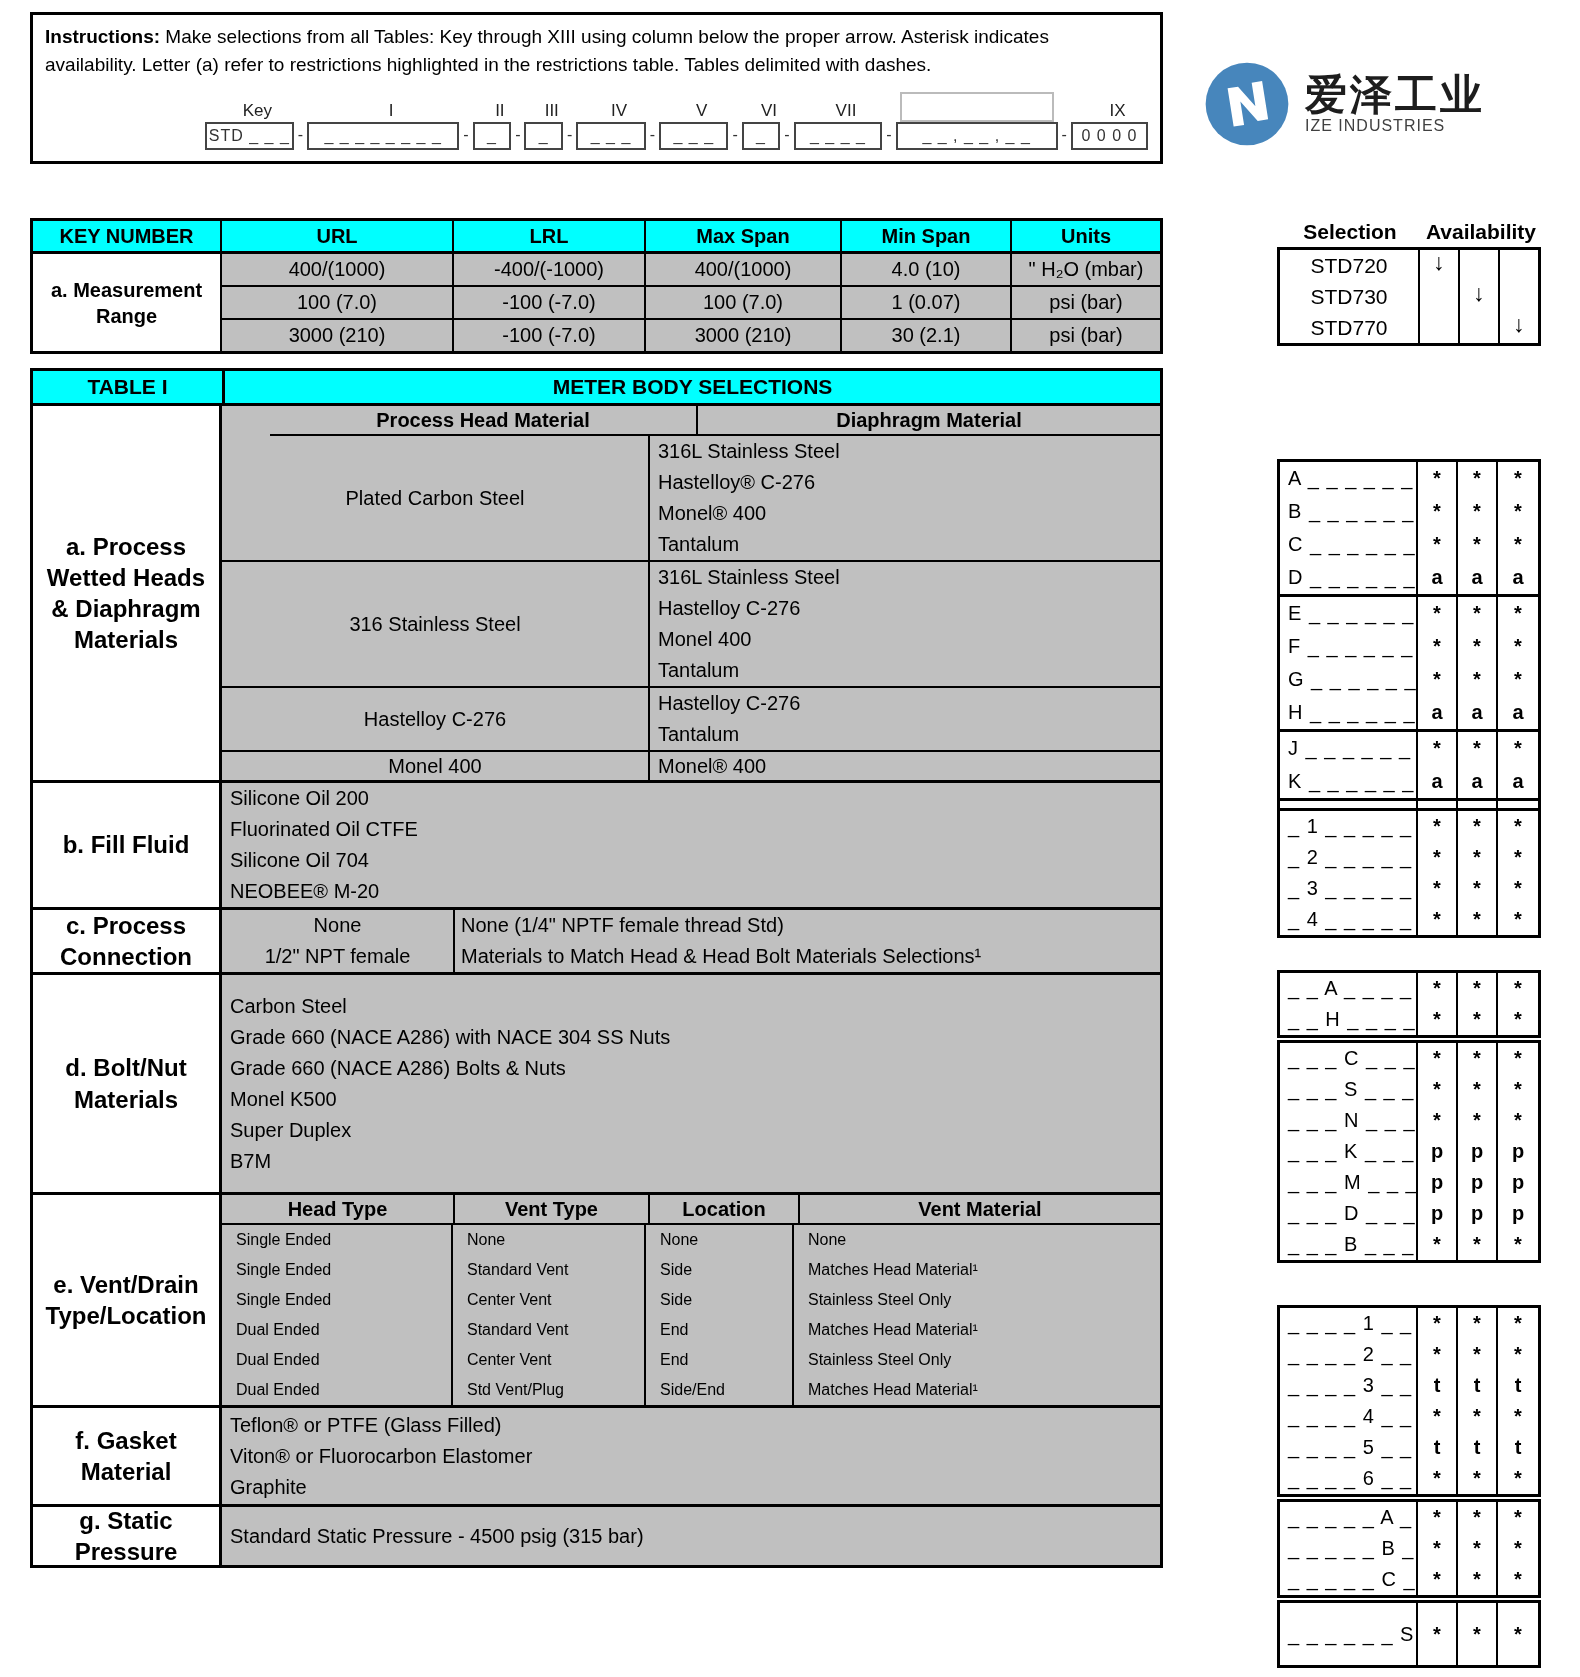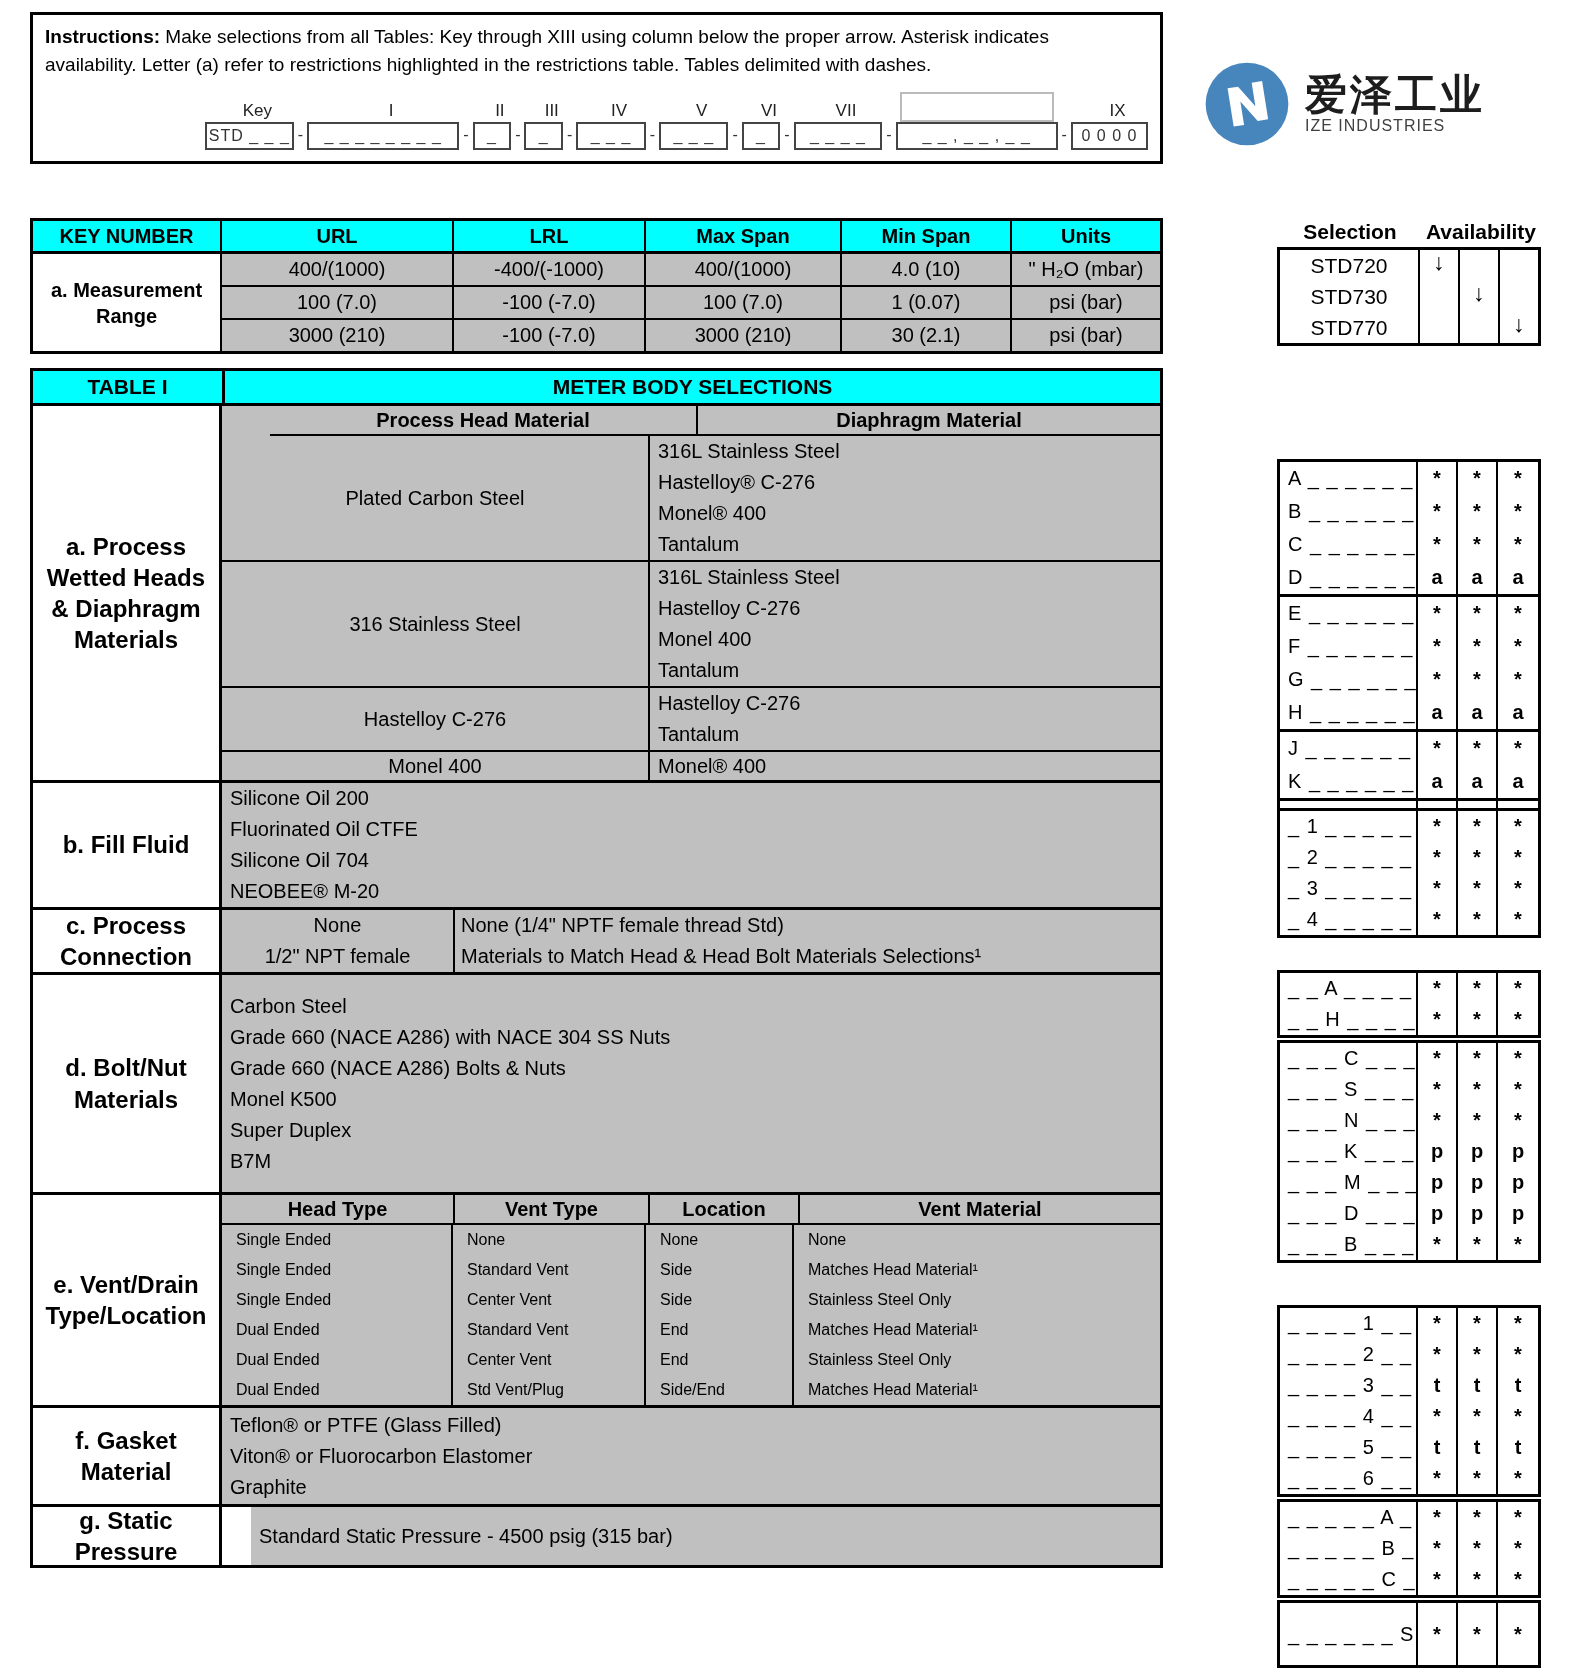--- a/index.html
+++ b/index.html
@@ -344,21 +344,21 @@
 
   <div class="sec" style="height:96px;">
     <div class="labcol">f. Gasket Material</div>
     <div class="seccontent" style="justify-content:center;">
       <div class="itemline">Teflon® or PTFE (Glass Filled)</div>
       <div class="itemline">Viton® or Fluorocarbon Elastomer</div>
       <div class="itemline">Graphite</div>
     </div>
   </div>
 
-  <div class="sec lastsec" style="height:58px;gap:29px;">
+  <div class="sec lastsec" style="height:58px;">
     <div class="labcol">g. Static Pressure</div>
     <div class="seccontent">
       <div class="g-text">Standard Static Pressure - 4500 psig (315 bar)</div>
     </div>
   </div>
 </div>
 
 <div class="avbox" style="top:459px;">
   <div class="avrow h33">
     <div class="avcode">A _ _ _ _ _ _</div>

